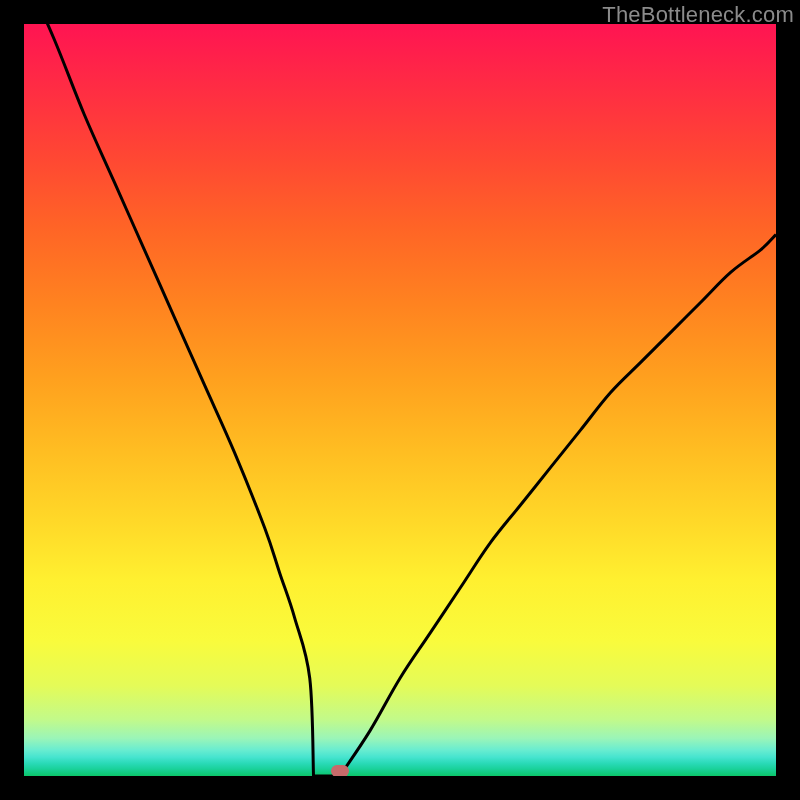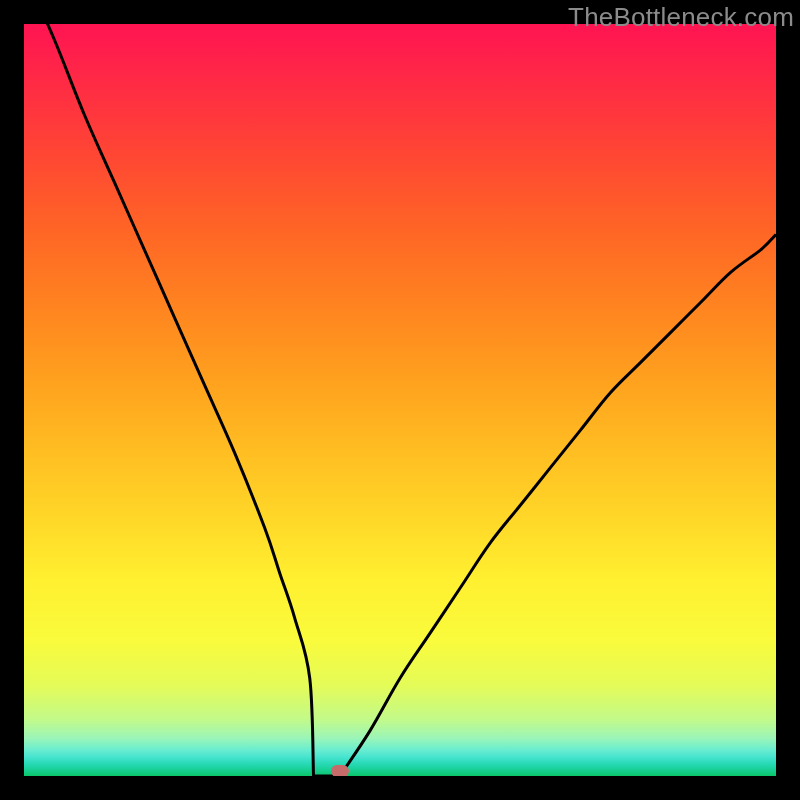--- a/index.html
+++ b/index.html
@@ -57,21 +57,21 @@
     inset: 0;
     width: 100%;
     height: 100%;
   }
   .watermark {
     position: absolute;
     top: 2px;
     right: 6px;
     color: #8b8b8b;
     font-family: Arial, Helvetica, sans-serif;
-    font-size: 26px;
+    font-size: 22px;
     letter-spacing: 0.2px;
     user-select: none;
   }
   .marker {
     position: absolute;
     width: 18px;
     height: 12px;
     border-radius: 6px;
     background: #c76a6a;
     transform: translate(-50%, -50%);

